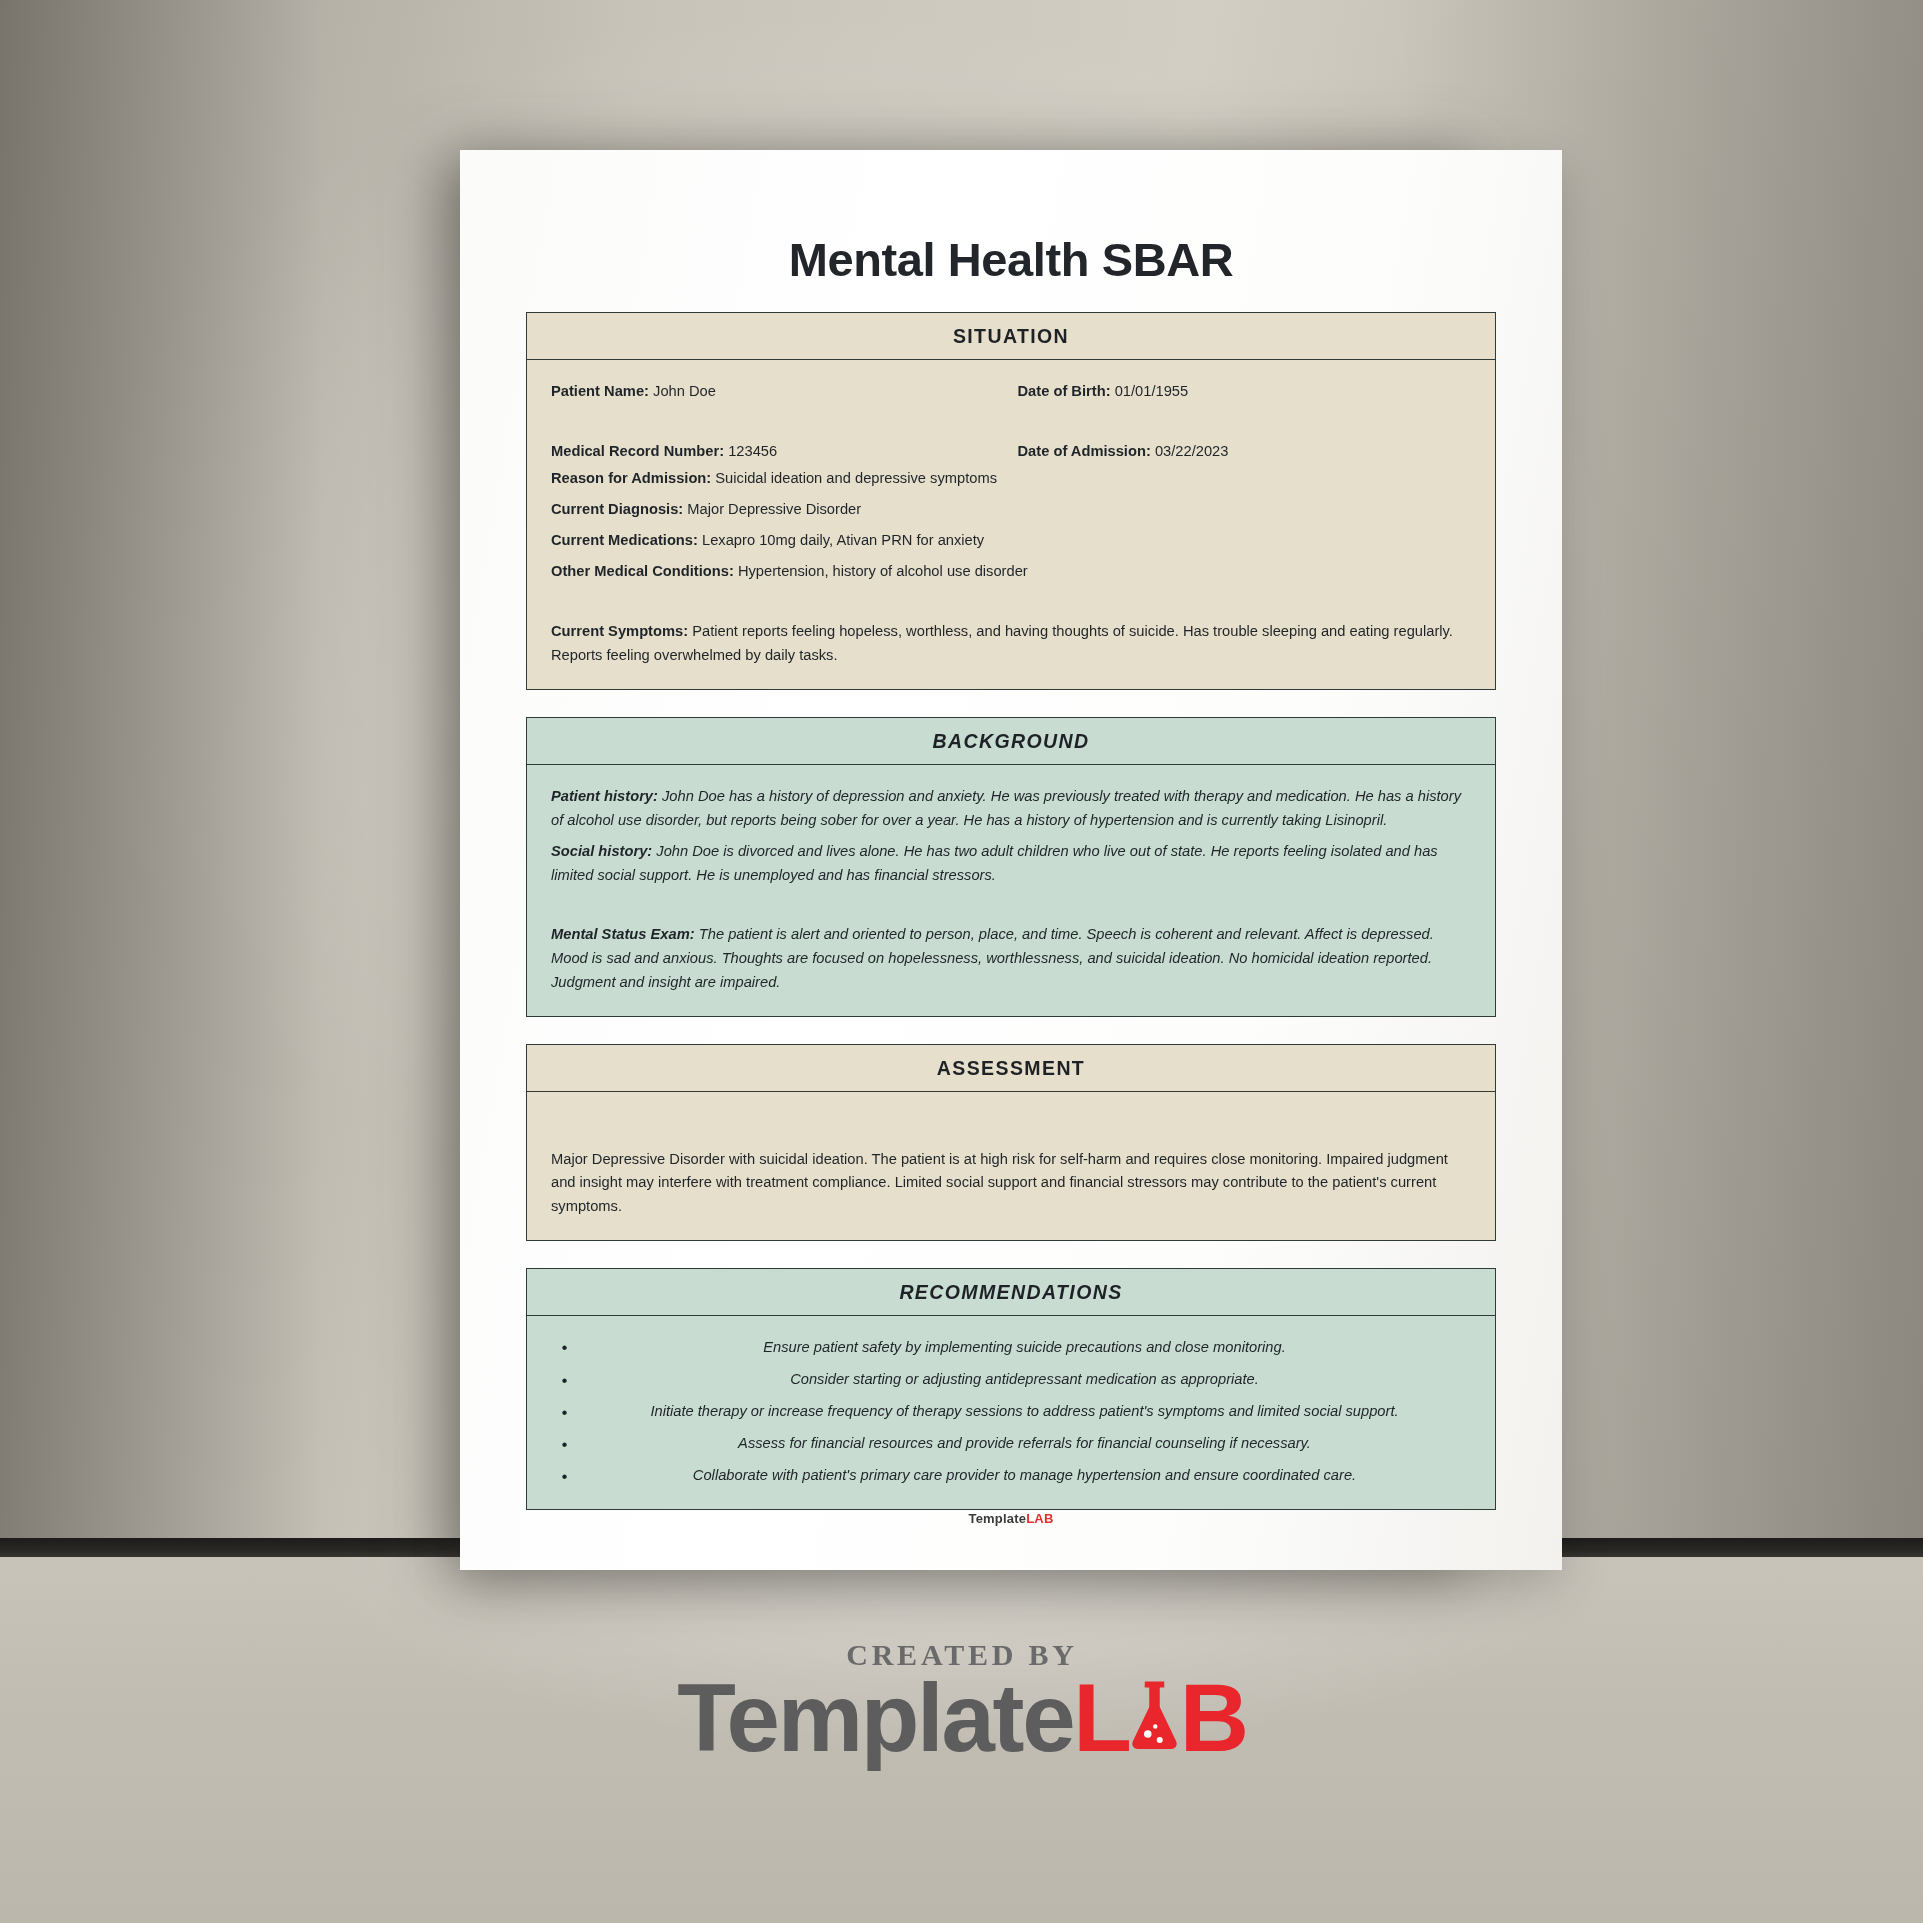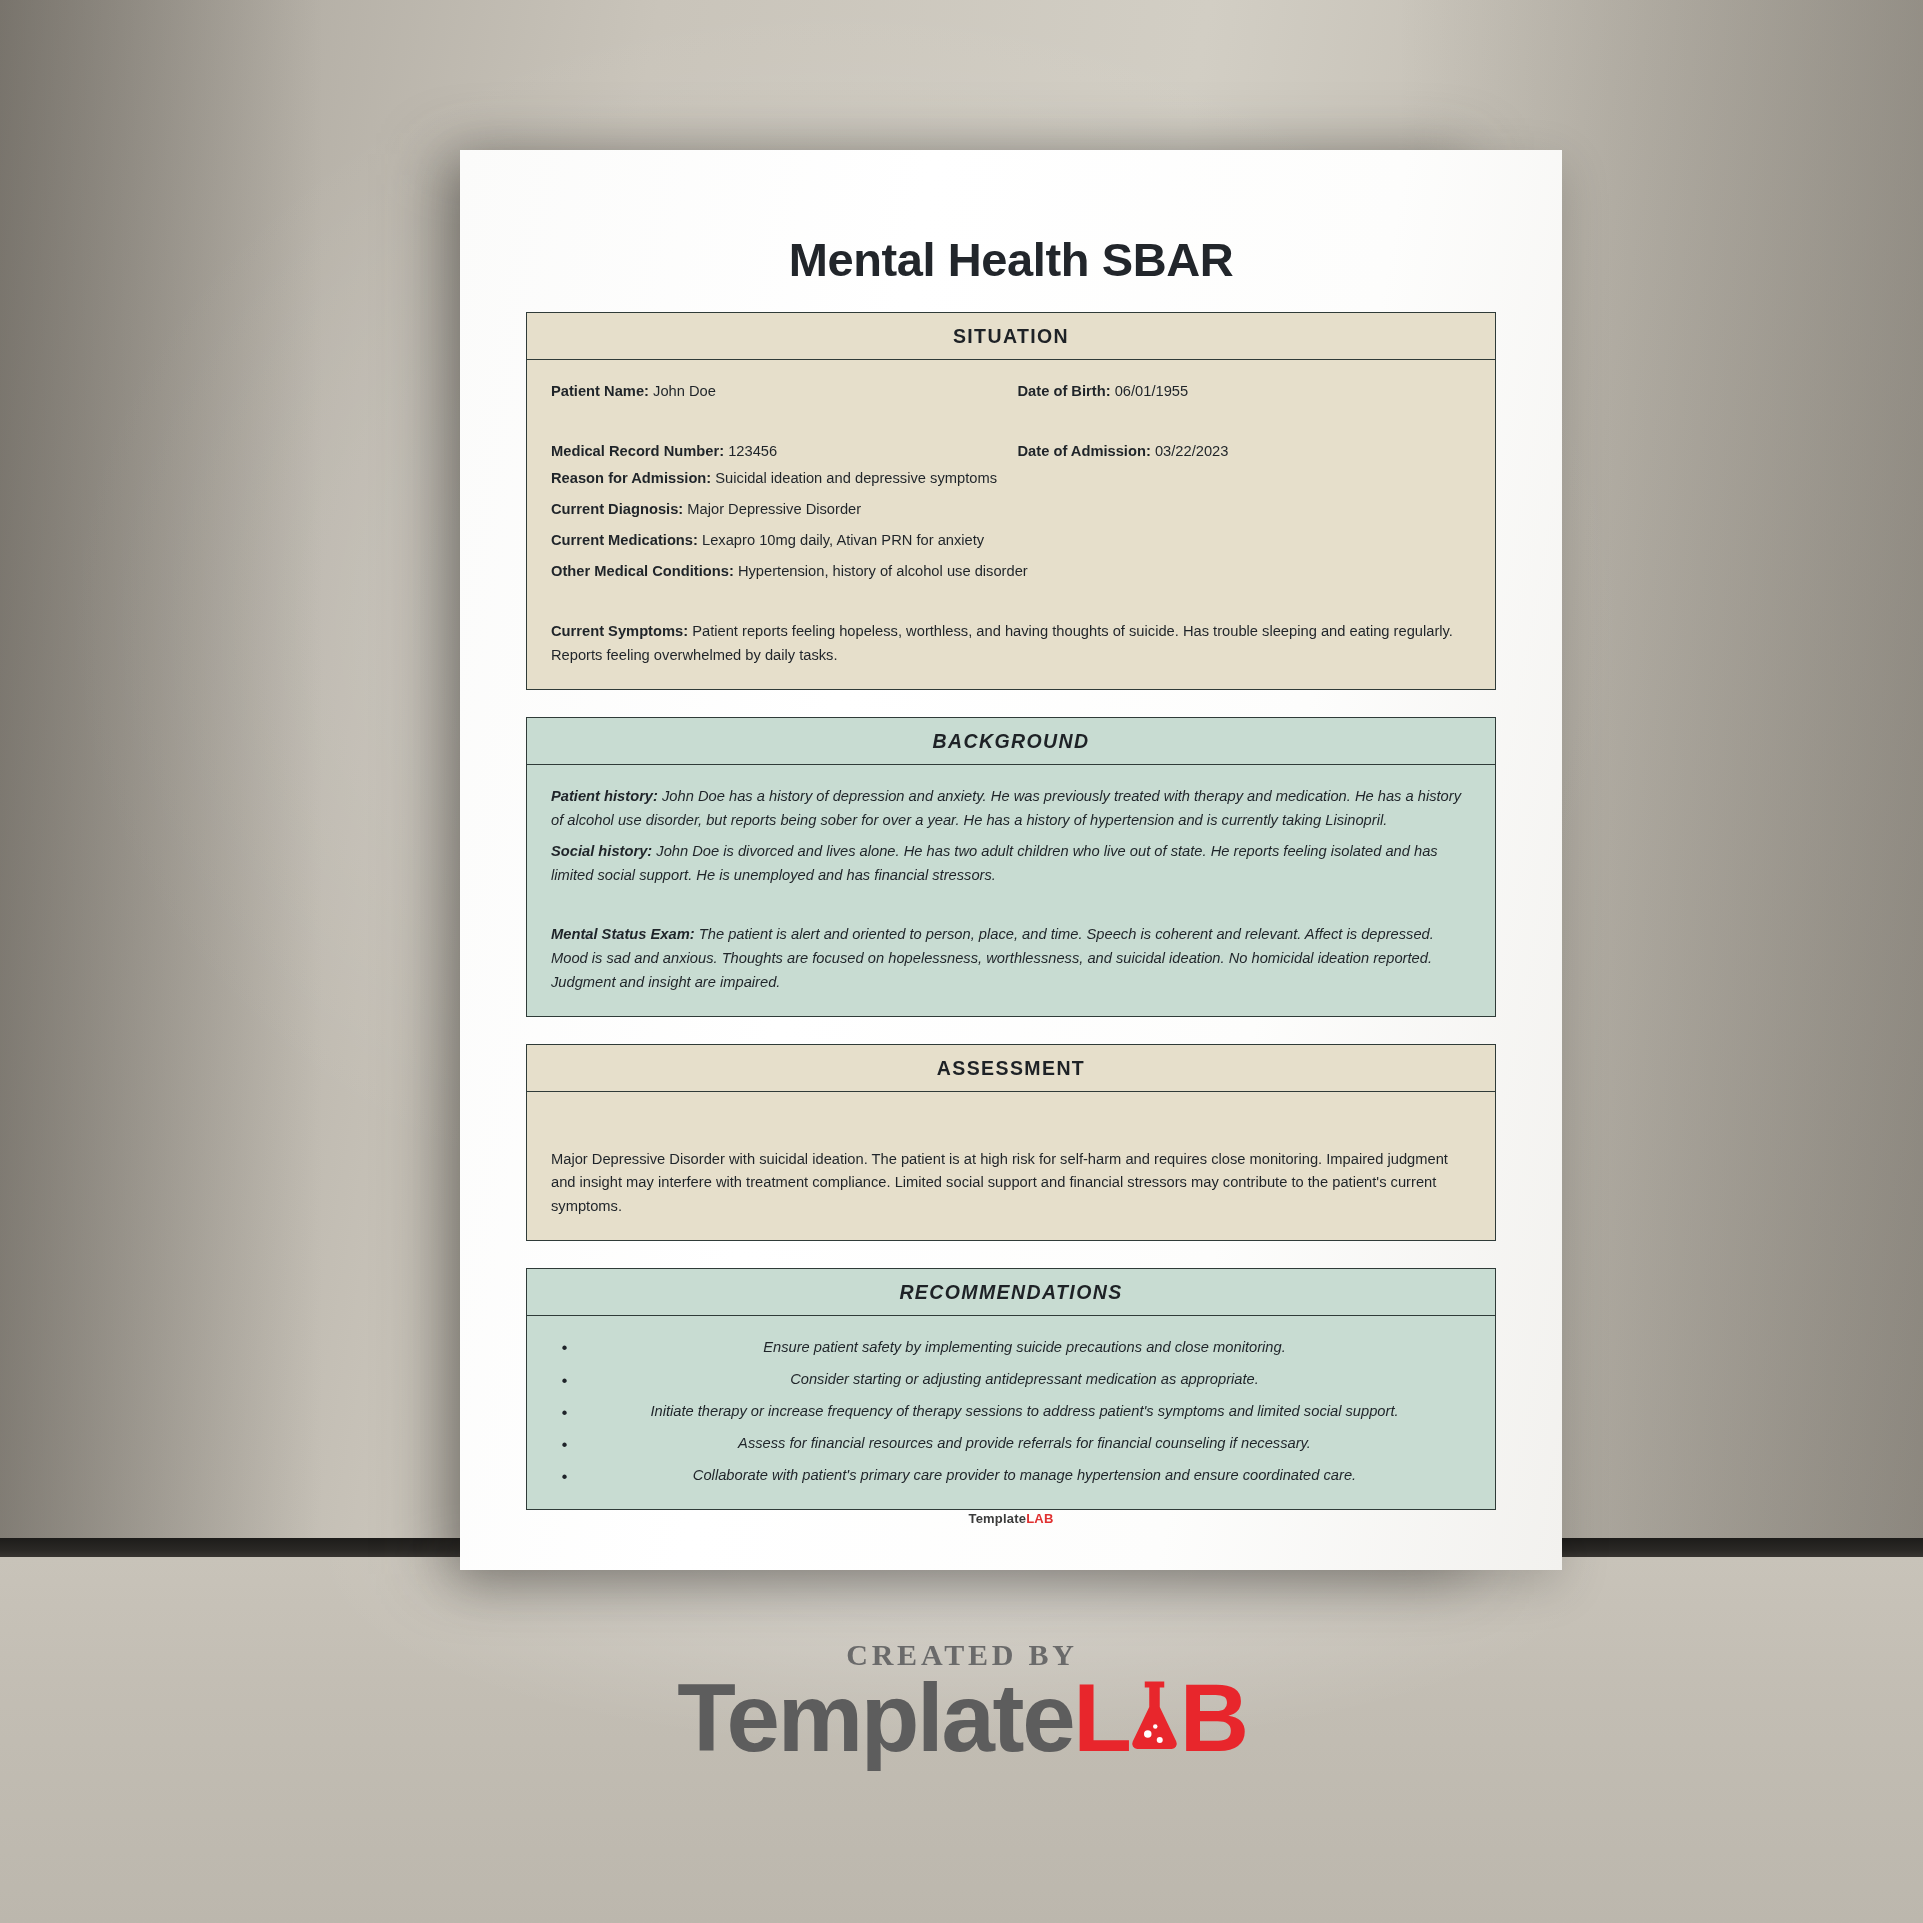--- a/index.html
+++ b/index.html
@@ -195,21 +195,21 @@
                 <span>John Doe</span>
               </p>
               <p>
                 <span class="lbl">Medical Record Number:</span>
                 <span>123456</span>
               </p>
             </div>
             <div class="col">
               <p>
                 <span class="lbl">Date of Birth:</span>
-                <span>06/01/1955</span>
+                <span>01/01/1955</span>
               </p>
               <p>
                 <span class="lbl">Date of Admission:</span>
                 <span>03/22/2023</span>
               </p>
             </div>
           </div>
 
           <p>
             <span class="lbl">Reason for Admission:</span>

